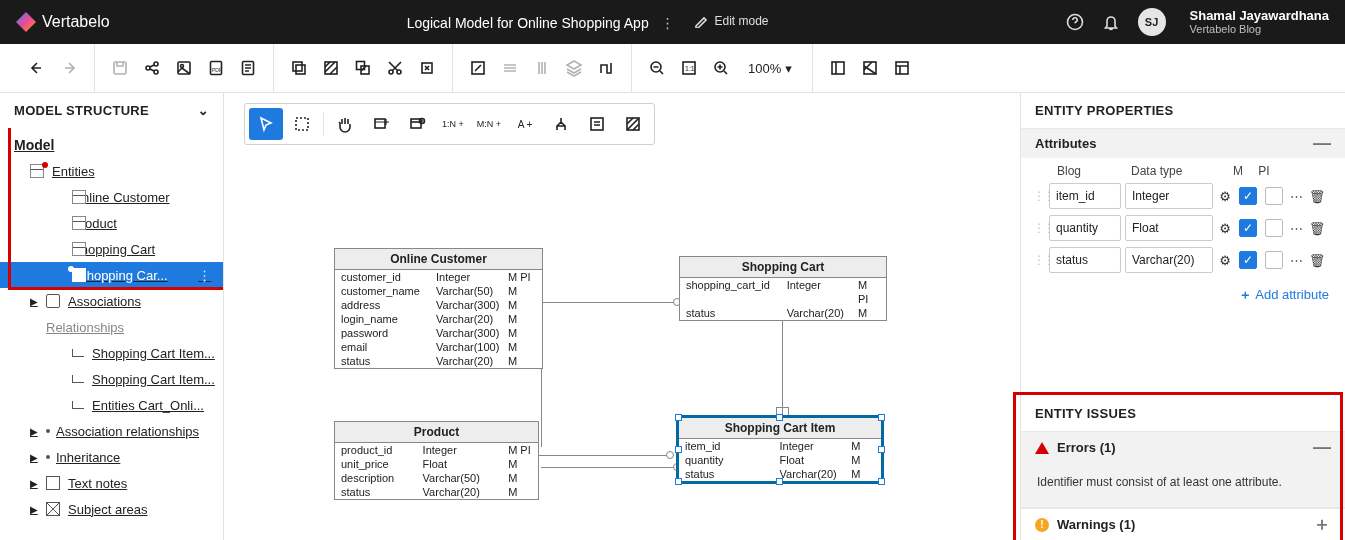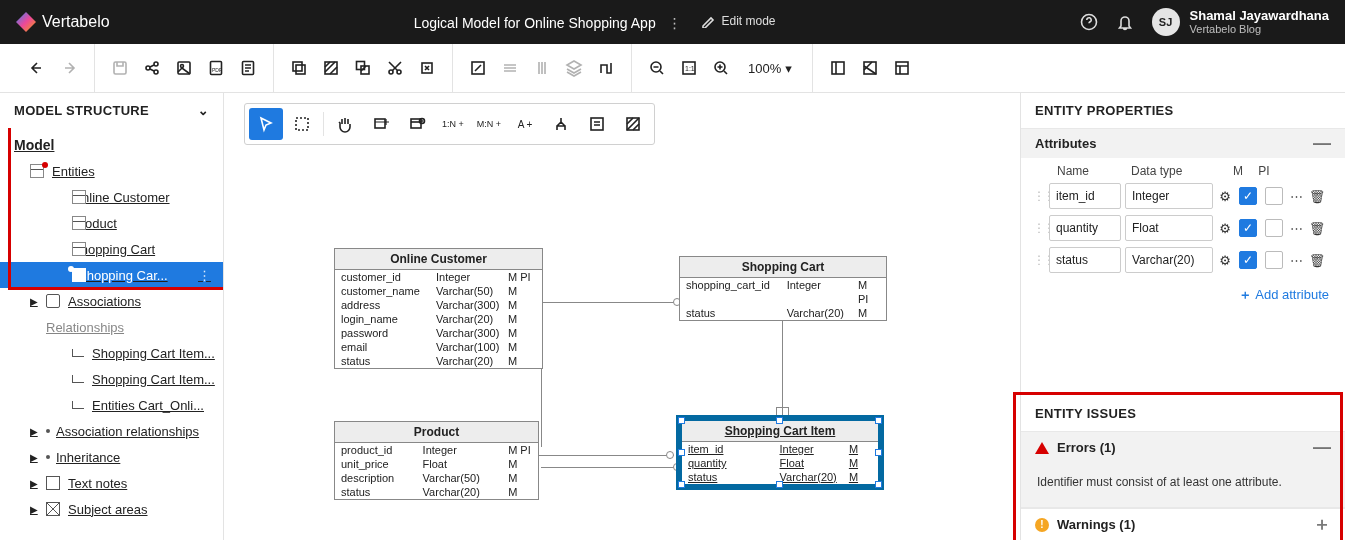--- a/index.html
+++ b/index.html
@@ -7,21 +7,21 @@
 
 
 .header { background: #1a1a1a; color: #fff; height: 44px; display: flex; align-items: center; padding: 8px 16px; }
 .logo { display: flex; align-items: center; gap: 6px; font-size: 16px; font-weight: 500; }
 .logo-icon { width: 20px; height: 20px; background: linear-gradient(135deg,#3b82f6,#ec4899,#f59e0b); clip-path: polygon(50% 0,100% 50%,50% 100%,0 50%); }
 .header-title { flex: 1; text-align: center; font-size: 14px; }
 .header-title-menu { display: inline-block; padding: 0 8px; opacity: .7; cursor: pointer; }
 .header-edit { display: inline-flex; align-items: center; gap: 6px; font-size: 12px; opacity: .85; margin-left: 8px; }
 .header-right { display: flex; align-items: center; gap: 18px; }
 .header-icon { width: 18px; height: 18px; opacity: .85; cursor: pointer; }
-.user-block { display: flex; align-items: center; gap: 10px; }
+.user-block { display: flex; align-items: center; gap: 24px; }
 .avatar { width: 28px; height: 28px; border-radius: 50%; background: #e5e5e5; color: #222; display: flex; align-items: center; justify-content: center; font-size: 11px; font-weight: 600; }
 .user-text { line-height: 1.2; }
 .user-name { font-size: 13px; font-weight: 600; }
 .user-org  { font-size: 11px; opacity: .7; }
 
 
 .toolbar { height: 49px; border-bottom: 1px solid #e3e3e3; display: flex; align-items: center; padding: 0 12px; gap: 0; }
 .tool-group { display: flex; align-items: center; gap: 10px; padding: 0 14px; border-right: 1px solid #e3e3e3; height: 100%; }
 .tool-btn { width: 22px; height: 22px; display: flex; align-items: center; justify-content: center; color: #222; cursor: pointer; }
 .tool-btn.dim { opacity: .35; }
@@ -60,21 +60,21 @@
 
 
 .canvas { flex: 1; position: relative; background: #fff; overflow: hidden; }
 .canvas-toolbar { position: absolute; top: 10px; left: 20px; background: #fff; border: 1px solid #d0d0d0; border-radius: 3px; display: flex; align-items: center; padding: 4px; gap: 2px; }
 .ctb { width: 34px; height: 32px; display: flex; align-items: center; justify-content: center; border-radius: 3px; cursor: pointer; font-size: 11px; }
 .ctb.active { background: #1f7ae0; color: #fff; }
 .ctb-sep { width:1px; height:24px; background:#e3e3e3; margin:0 2px; }
 
 
 .entity { position: absolute; background: #fff; border: 1px solid #888; font-size: 11px; }
-.entity.selected { border: 6px solid #0369a1; text-decoration: underline; }
+.entity.selected { border: 3px solid #0369a1; }
 .sel-handle { position: absolute; width: 7px; height: 7px; background: #fff; border: 1px solid #1f7ae0; }
 .entity .title { text-align: center; font-weight: 700; padding: 3px 4px; border-bottom: 1px solid #888; background: #ededed; font-size: 12px; }
 .entity .row { display: flex; padding: 0 6px; line-height: 14px; }
 .entity .row .c0 { width: 95px; }
 .entity .row .c1 { width: 72px; }
 .entity .row .c2 { width: 24px; }
 .entity .row .col-s0 { width: 110px; }
 .entity .row .col-s1 { width: 78px; }
 .entity .row .col-s2 { width: 24px; }
 .entity .row .col-p0 { width: 82px; }
@@ -581,21 +581,21 @@
 
   <div class="rightpanel">
     <div class="rp-header">ENTITY PROPERTIES</div>
 
     <div class="rp-section">
       <div class="rp-sec-head">
         <span>Attributes</span>
         <span class="rp-minus">—</span>
       </div>
       <div class="attr-head">
-        <span class="a-name">Name</span>
+        <span class="a-name">Blog</span>
         <span class="a-type">Data type</span>
         <span class="a-m">M</span>
         <span class="a-pi">PI</span>
       </div>
       <div id="attr-rows">
           <div class="attr-row">
             <span class="grip">⋮⋮</span>
             <span class="attr-input name">item_id</span>
             <span class="attr-input type">Integer</span>
             <span class="gear">⚙</span>

